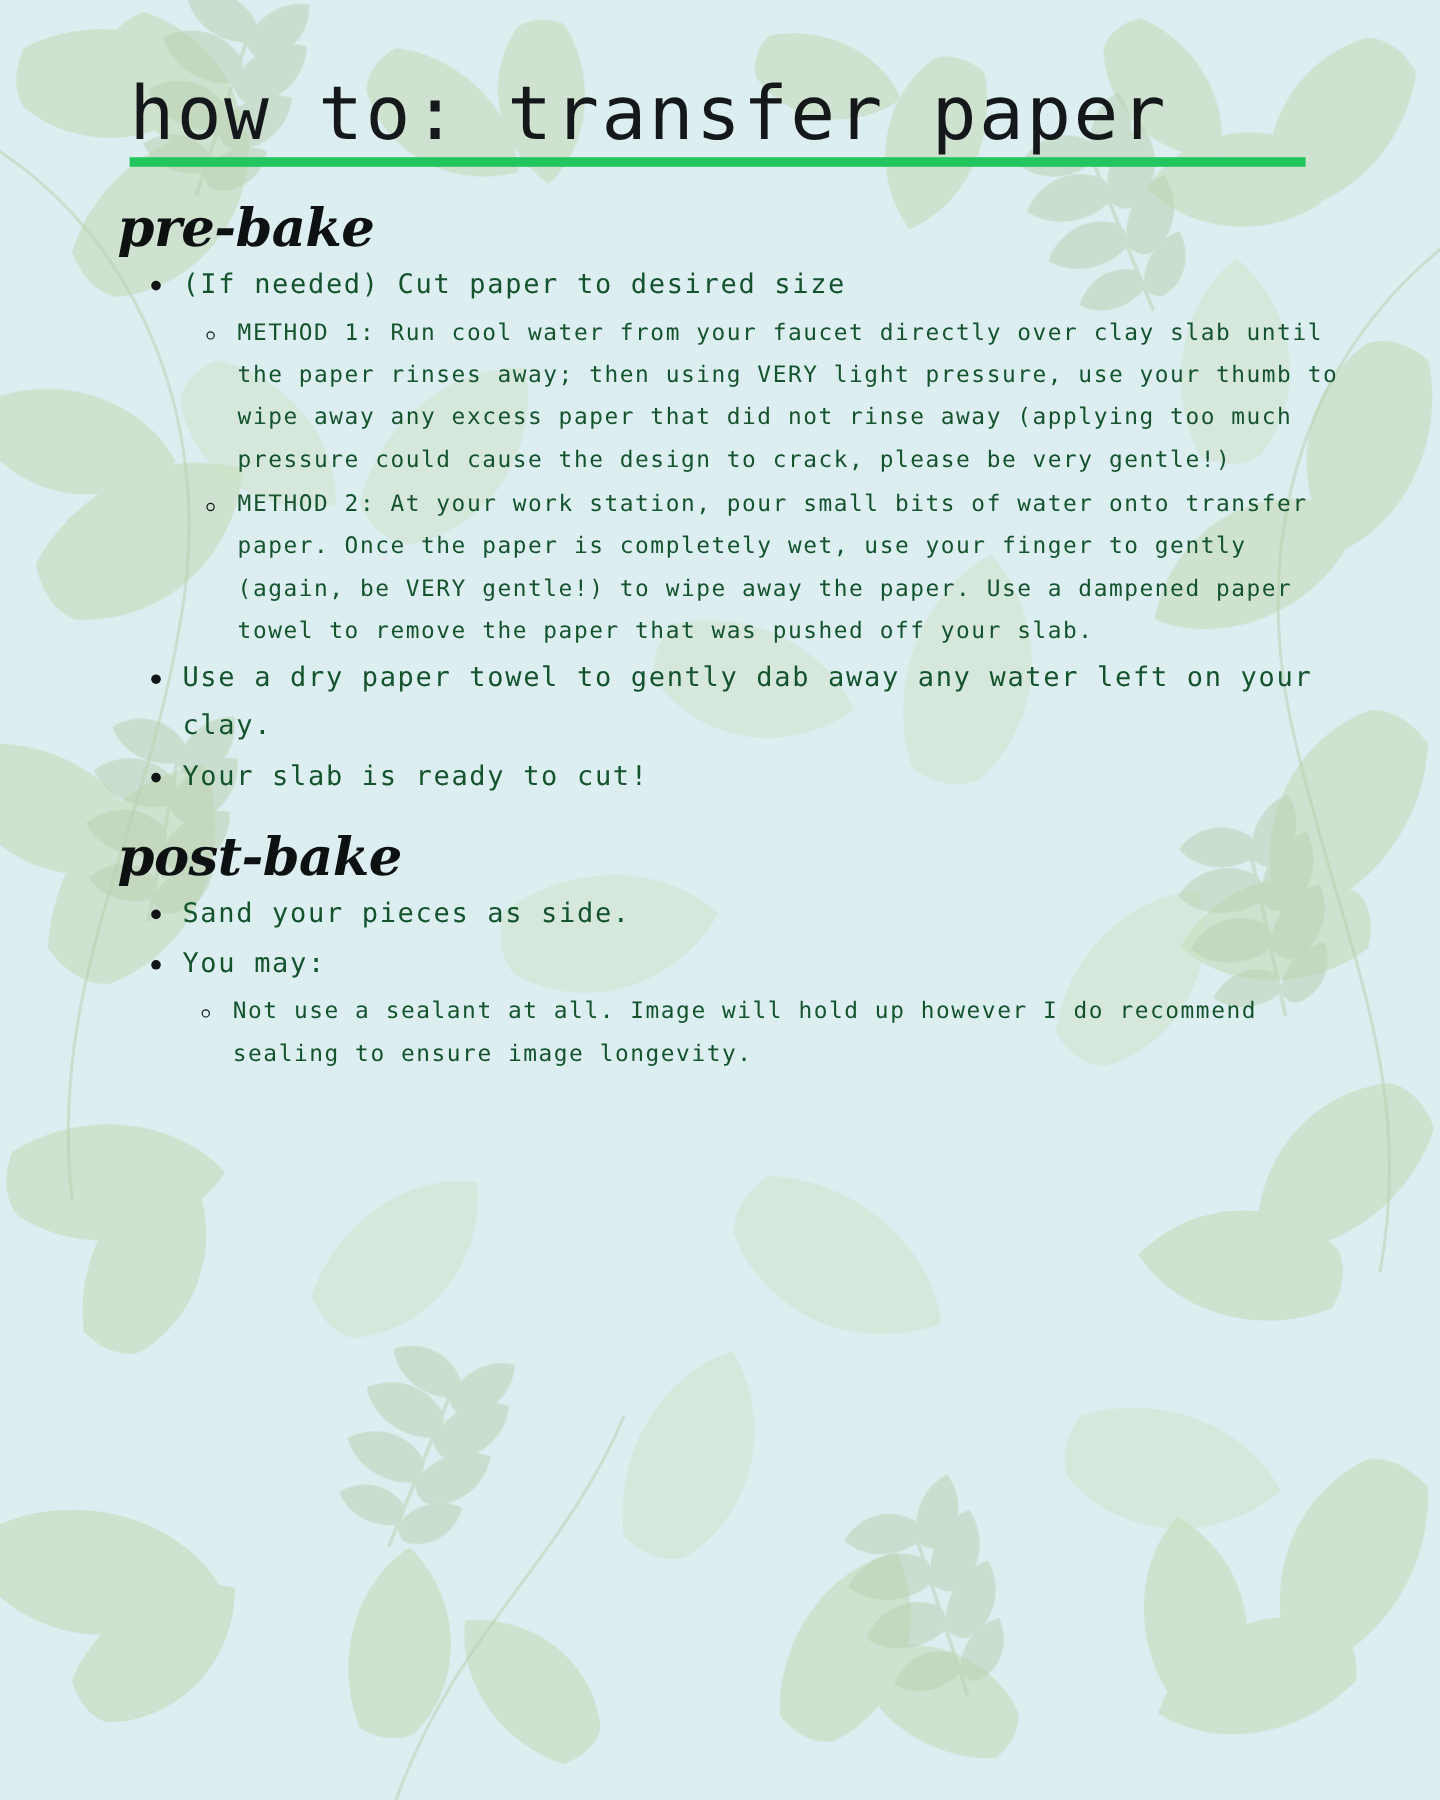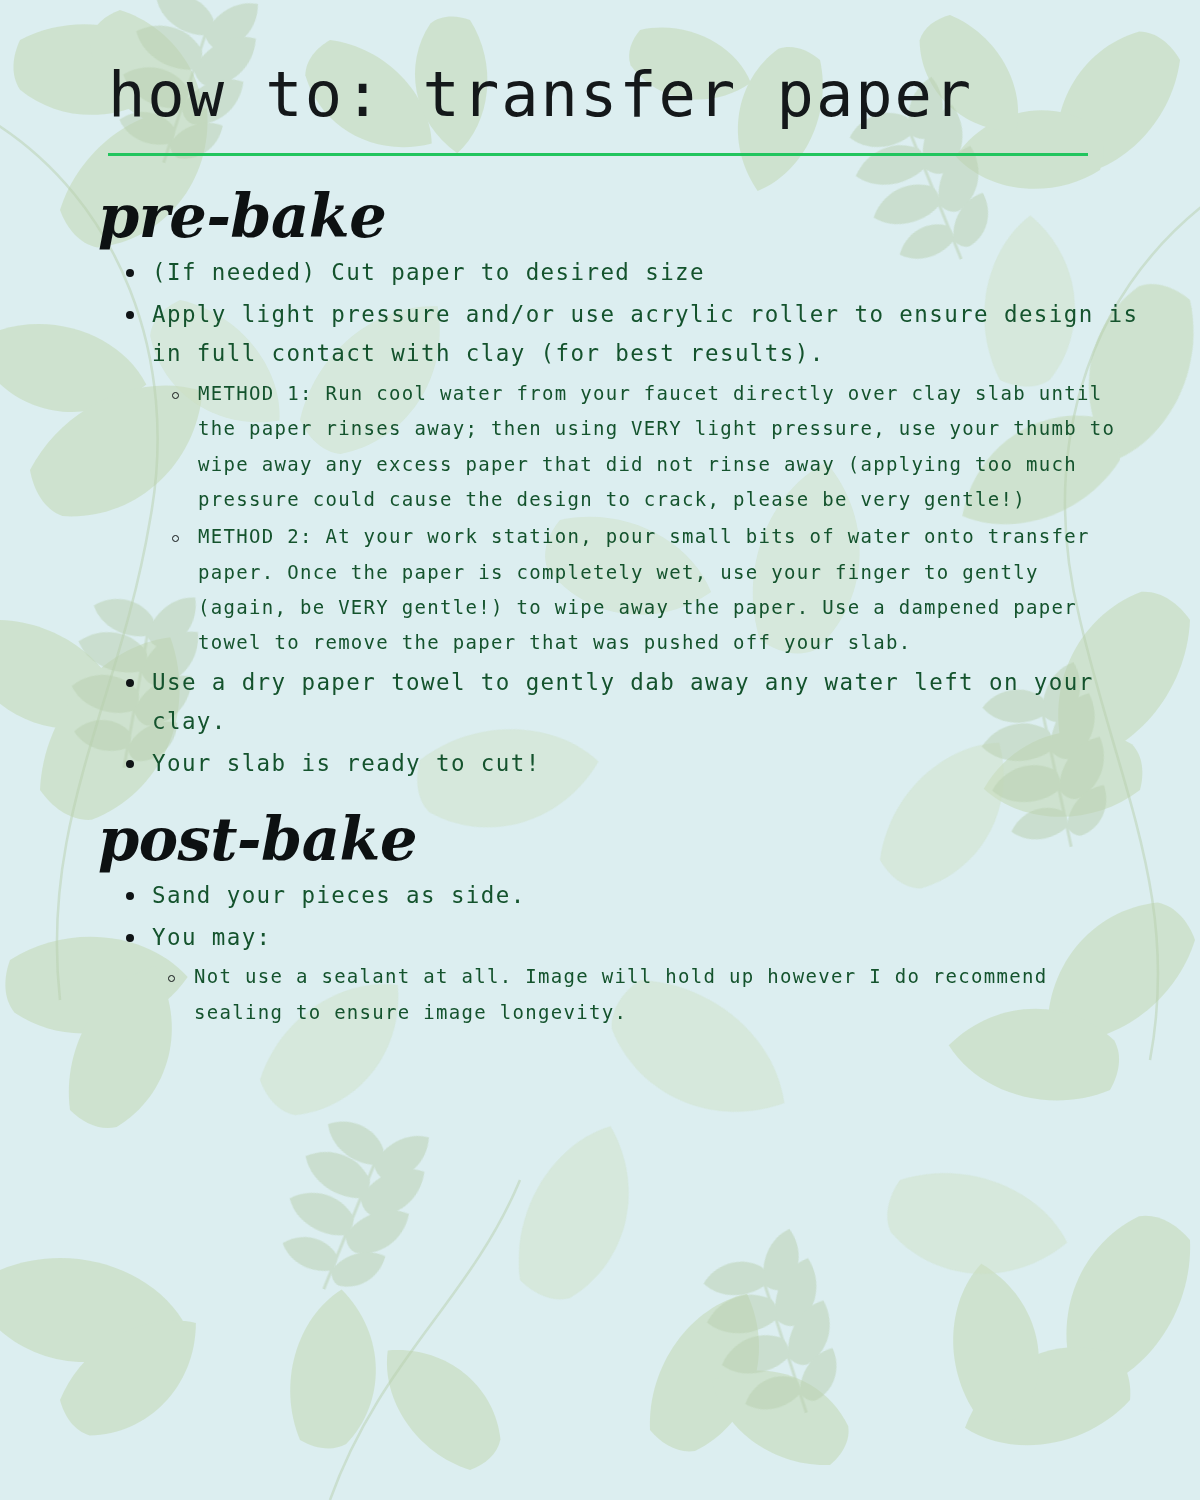--- a/index.html
+++ b/index.html
@@ -35,32 +35,32 @@
     padding: 62px 60px 0 60px;
   }
 
   .title {
     font-family: "DejaVu Sans Mono", monospace;
     font-size: 62px;
     font-weight: 400;
     letter-spacing: 2px;
     color: #14181a;
     margin: 0 0 0 48px;
-    padding-bottom: 26px;
-    border-bottom: 3px solid #22c55e;
+    padding-bottom: 4px;
+    border-bottom: 8px solid #22c55e;
     display: block;
     width: 980px;
     line-height: 1.05;
   }
 
   .section-head {
     font-family: "DejaVu Serif", serif;
     font-style: italic;
     font-weight: 700;
-    font-size: 59px;
+    font-size: 44px;
     color: #0d1112;
     margin: 26px 0 2px 38px;
     letter-spacing: -0.5px;
   }
 
   .section-head.post {
     margin-top: 22px;
   }
 
   ul.lvl1 {
@@ -322,21 +322,20 @@
 </svg>
 
 <div class="page">
 
   <h1 class="title">how to: transfer paper</h1>
 
   <h2 class="section-head">pre-bake</h2>
 
   <ul class="lvl1">
     <li class="lvl1-item">(If needed) Cut paper to desired size</li>
-    <li class="lvl1-item">Apply light pressure and/or use acrylic roller to ensure design is in full contact with clay (for best results).</li>
     <ul class="lvl2">
       <li class="lvl2-item sub">METHOD 1: Run cool water from your faucet directly over clay slab until the paper rinses away; then using VERY light pressure, use your thumb to wipe away any excess paper that did not rinse away (applying too much pressure could cause the design to crack, please be very gentle!)</li>
       <li class="lvl2-item sub">METHOD 2: At your work station, pour small bits of water onto transfer paper. Once the paper is completely wet, use your finger to gently (again, be VERY gentle!) to wipe away the paper. Use a dampened paper towel to remove the paper that was pushed off your slab.</li>
     </ul>
     <li class="lvl1-item">Use a dry paper towel to gently dab away any water left on your clay.</li>
     <li class="lvl1-item">Your slab is ready to cut!</li>
   </ul>
 
   <h2 class="section-head post">post-bake</h2>
 

